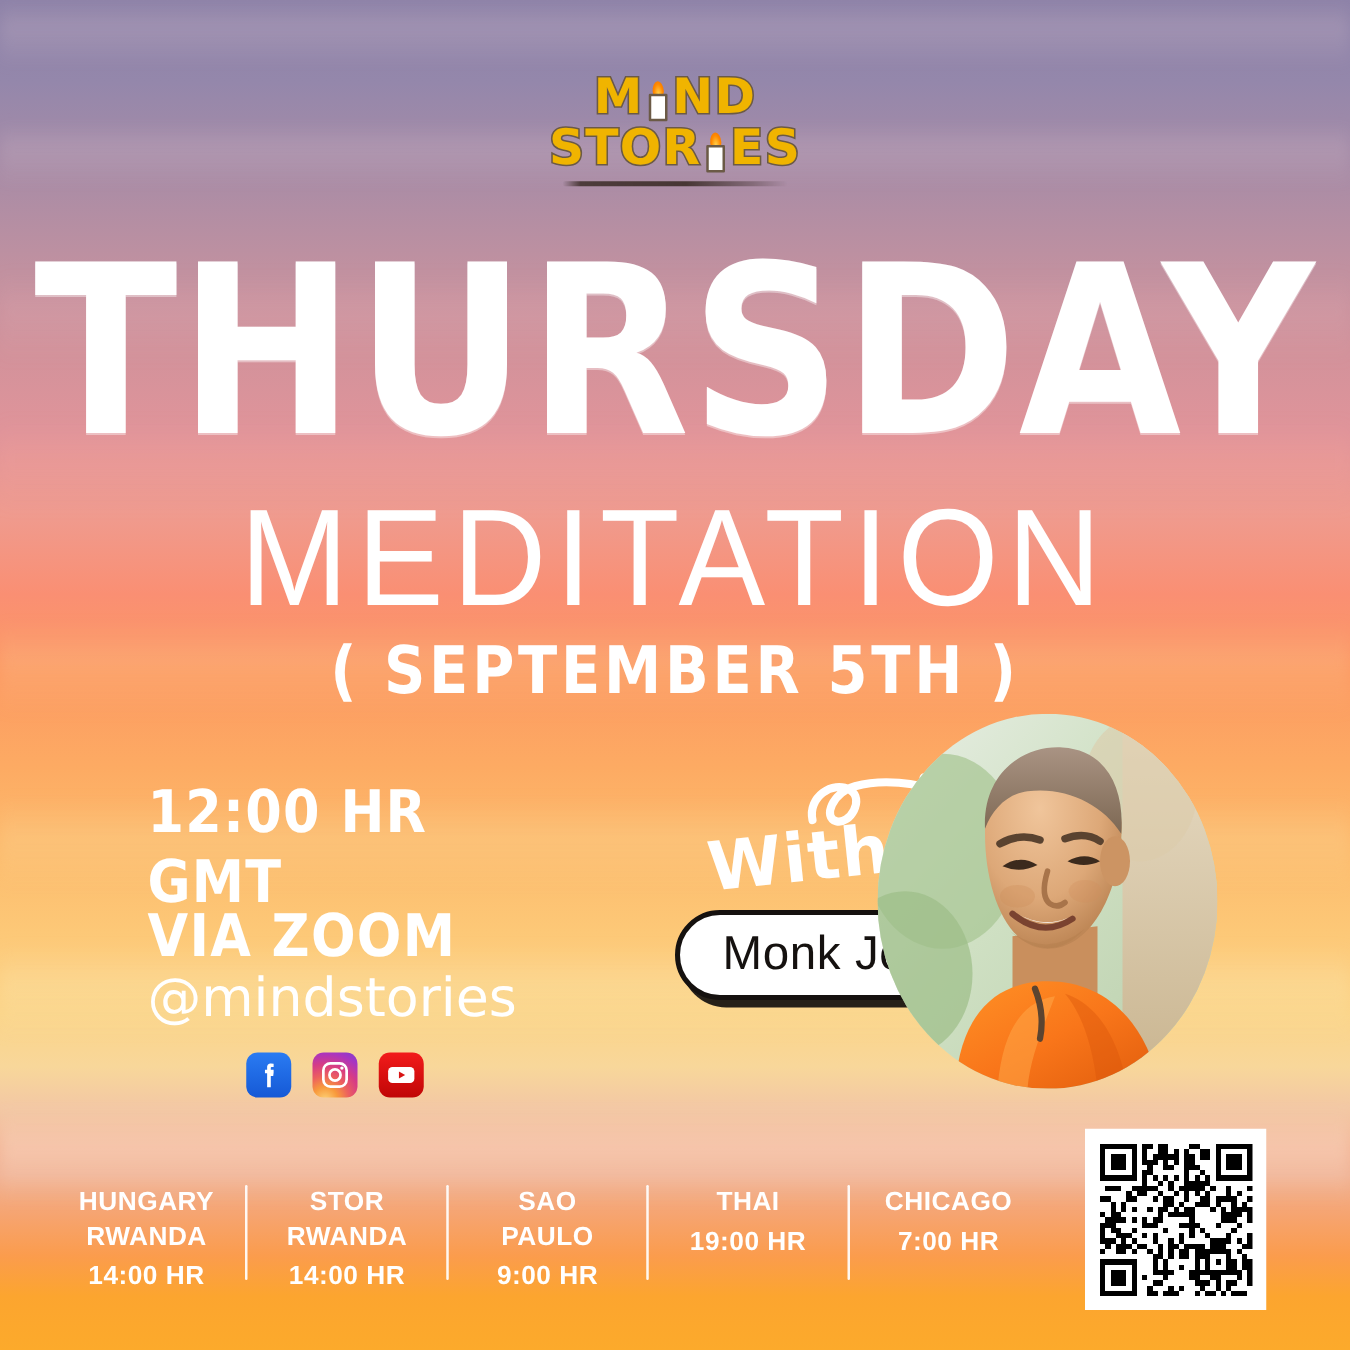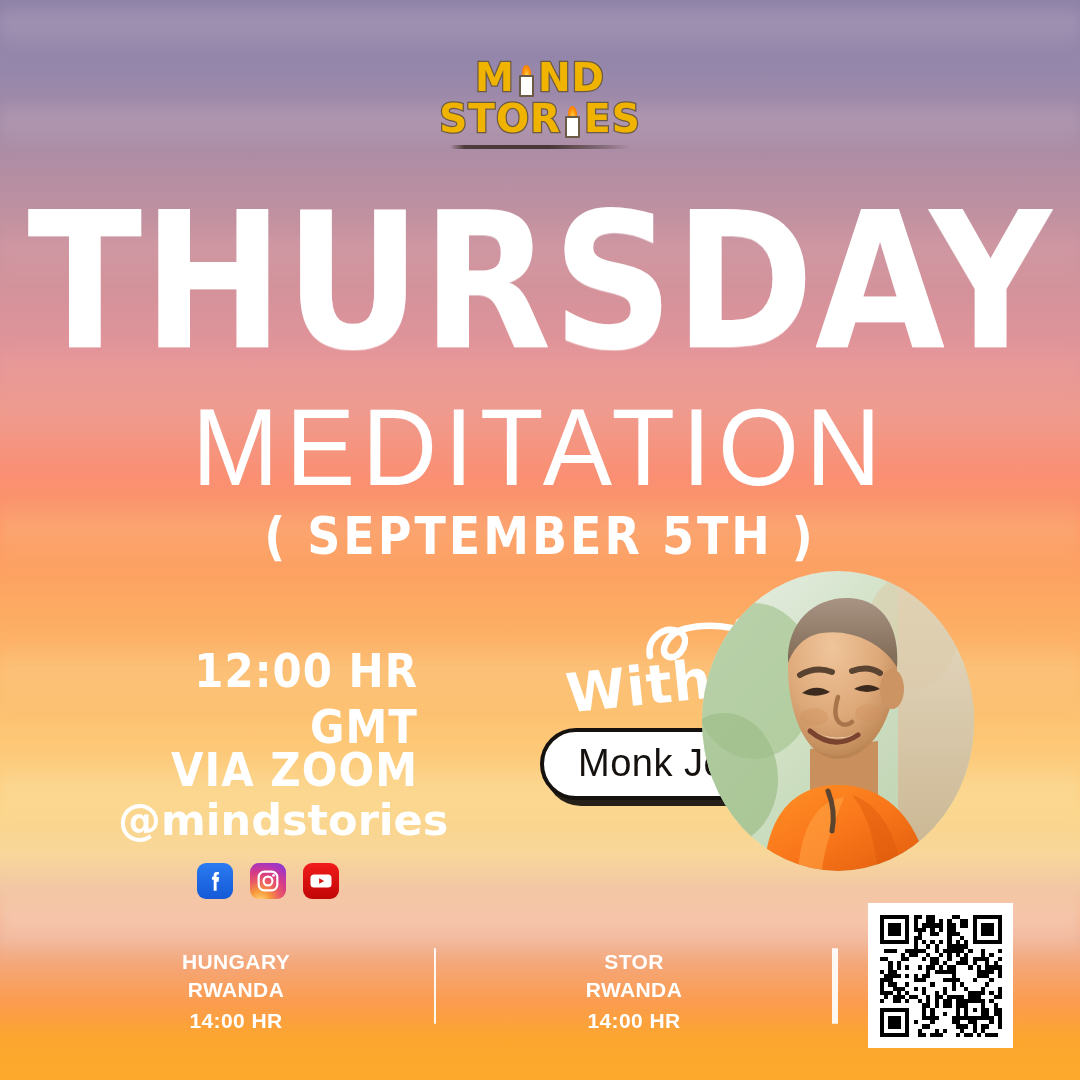--- a/index.html
+++ b/index.html
@@ -84,28 +84,28 @@
     transform:scaleY(1.06);transform-origin:top center;
   }
   .datepill{
     position:absolute;top:510px;left:0;right:0;text-align:center;
     font-family:"DejaVu Sans", sans-serif;font-weight:bold;
     font-size:46px;line-height:1;color:#fff;letter-spacing:3px;
     transform:scaleY(1.14);transform-origin:top center;
   }
 
   
-  .info{position:absolute;top:643px;left:118px;width:300px;text-align:right;}
+  .info{position:absolute;top:622px;left:118px;width:300px;text-align:left;}
   .info-line{
     font-family:"DejaVu Sans", sans-serif;font-weight:bold;color:#fff;
     font-size:42px;line-height:1.18;letter-spacing:1px;
     transform:scaleY(1.12);transform-origin:center top;
   }
   .info-handle{
-    font-family:"DejaVu Sans", sans-serif;font-weight:bold;color:#fff;
+    font-family:"DejaVu Sans", sans-serif;font-weight:normal;color:#fff;
     font-size:43px;line-height:1.25;letter-spacing:0px;margin-top:2px;
   }
   .socials{display:flex;justify-content:center;gap:17px;margin-top:16px;}
   .sicon{width:36px;height:36px;border-radius:9px;display:flex;align-items:center;justify-content:center;}
   .sicon svg{display:block;}
   .s-fb{background:linear-gradient(180deg,#2a7bf2,#1559d6);}
   .s-ig{background:
       radial-gradient(circle at 28% 105%, #fdd276 0%, #f89a3c 22%, #ec5f5f 42%, #d63b86 62%, #a935c0 82%, #7c3fd1 100%);}
   .s-yt{background:linear-gradient(180deg,#f21b1b,#c00606);}
 
@@ -288,22 +288,35 @@
       <div class="tz-name">RWANDA</div>
       <div class="tz-time">14:00 HR</div>
     </div>
     <div class="tz-div"></div>
     <div class="tz-col">
       <div class="tz-name">STOR</div>
       <div class="tz-name">RWANDA</div>
       <div class="tz-time">14:00 HR</div>
     </div>
     <div class="tz-div"></div>
+    <div class="tz-col">
+      <div class="tz-name">SAO</div>
+      <div class="tz-name">PAULO</div>
+      <div class="tz-time">9:00 HR</div>
+    </div>
     <div class="tz-div"></div>
+    <div class="tz-col">
+      <div class="tz-name">THAI</div>
+      <div class="tz-time">19:00 HR</div>
+    </div>
     <div class="tz-div"></div>
+    <div class="tz-col">
+      <div class="tz-name">CHICAGO</div>
+      <div class="tz-time">7:00 HR</div>
+    </div>
   </div>
 
   <div class="qr">
     <svg id="qr-svg" viewBox="0 0 29 29" width="122" height="122" shape-rendering="crispEdges">
         <rect x="0" y="0" width="1" height="1" fill="#000"></rect>
         <rect x="1" y="0" width="1" height="1" fill="#000"></rect>
         <rect x="2" y="0" width="1" height="1" fill="#000"></rect>
         <rect x="3" y="0" width="1" height="1" fill="#000"></rect>
         <rect x="4" y="0" width="1" height="1" fill="#000"></rect>
         <rect x="5" y="0" width="1" height="1" fill="#000"></rect>

